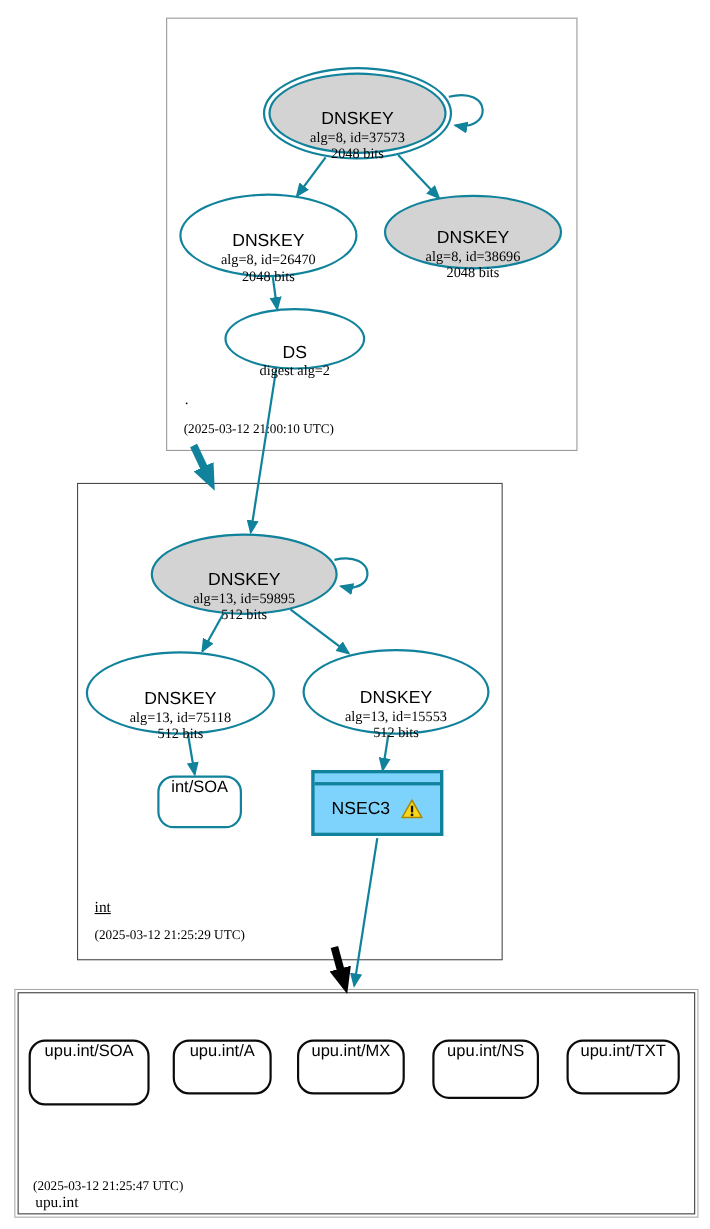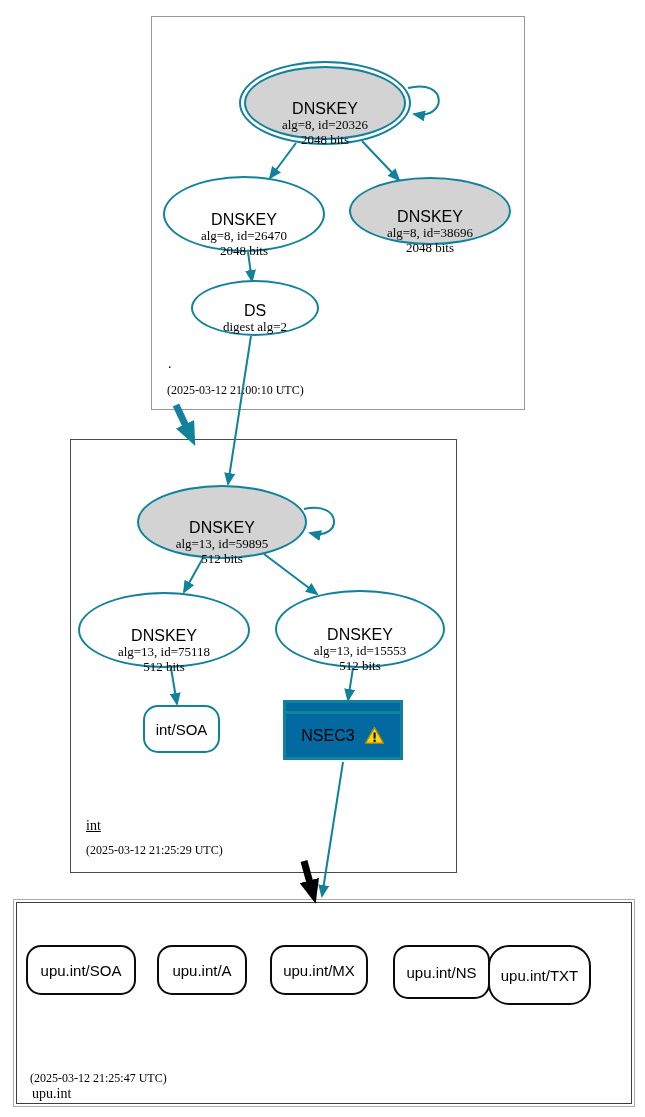--- a/index.html
+++ b/index.html
@@ -21,28 +21,28 @@
   .ellipse{border:2px solid #10829B;border-radius:50%;background:#ffffff;}
   .ellipse.gray{background:#d3d3d3;}
   .ellipse.double{background:#ffffff;}
   .ellipse.double::before{
     content:"";position:absolute;inset:3px;border:2px solid #10829B;border-radius:50%;
     background:#d3d3d3;
   }
   .node .t{position:relative;font-size:16px;line-height:17px;color:#000;margin-top:40px;}
   .node .s{position:relative;font-family:"Liberation Serif",serif;font-size:13px;line-height:15px;color:#000;}
   .pill{
-    position:absolute;z-index:10;display:flex;align-items:center;justify-content:center;
+    position:absolute;z-index:10;display:flex;justify-content:center;
     border:2px solid #10829B;border-radius:15px;background:#fff;box-sizing:border-box;
     font-size:15px;color:#000;
   }
   .pill.insecure{border-color:#0b0b0b;}
   .nsec3{
     position:absolute;z-index:10;box-sizing:border-box;border:3px solid #10829B;
-    background:#0369a1;display:flex;flex-direction:column;
+    background:#7dd3fc;display:flex;flex-direction:column;
   }
   .nsec3-top{height:8px;border-bottom:3px solid #10829B;}
   .nsec3-main{flex:1;display:flex;align-items:center;justify-content:center;gap:9px;font-size:16px;color:#000;}
 </style>
 </head>
 <body>
 
 <div id="canvas">
 
   <div class="zonebox root" style="left:151px;top:16px;width:372px;height:392px;"></div>
@@ -71,34 +71,34 @@
     <path d="M203,558 L184,592" fill="none" stroke="#10829B" stroke-width="2" marker-end="url(#mt)"></path>
     <path d="M264,554 L317,594" fill="none" stroke="#10829B" stroke-width="2" marker-end="url(#mt)"></path>
     <path d="M171,668 L177,704" fill="none" stroke="#10829B" stroke-width="2" marker-end="url(#mt)"></path>
     <path d="M353,668 L348,700" fill="none" stroke="#10829B" stroke-width="2" marker-end="url(#mt)"></path>
     <path d="M343,762 L322,896" fill="none" stroke="#10829B" stroke-width="2" marker-end="url(#mt)"></path>
     <path d="M304,861 L313,894" fill="none" stroke="#000000" stroke-width="7" marker-end="url(#mbb)"></path>
   </svg>
 
   <div class="node ellipse double" style="left:239px;top:61px;width:172px;height:84px;">
     <div class="t">DNSKEY</div>
-    <div class="s">alg=8, id=20326</div>
+    <div class="s">alg=8, id=37573</div>
     <div class="s">2048 bits</div>
   </div>
   <div class="node ellipse" style="left:163px;top:176px;width:162px;height:76px;">
     <div class="t">DNSKEY</div>
     <div class="s">alg=8, id=26470</div>
     <div class="s">2048 bits</div>
   </div>
   <div class="node ellipse gray" style="left:349px;top:177px;width:162px;height:68px;">
     <div class="t">DNSKEY</div>
     <div class="s">alg=8, id=38696</div>
     <div class="s">2048 bits</div>
   </div>
-  <div class="node ellipse" style="left:191px;top:280px;width:128px;height:56px;justify-content:flex-end;">
+  <div class="node ellipse" style="left:204px;top:280px;width:128px;height:56px;">
     <div class="t">DS</div>
     <div class="s">digest alg=2</div>
   </div>
   <div class="zone-label" style="left:168px;top:356px;">.</div>
   <div class="zone-ts" style="left:167px;top:383px;">(2025-03-12 21:00:10 UTC)</div>
 
   <div class="node ellipse gray" style="left:137px;top:485px;width:170px;height:74px;">
     <div class="t">DNSKEY</div>
     <div class="s">alg=13, id=59895</div>
     <div class="s">512 bits</div>
@@ -123,31 +123,31 @@
       <svg width="21" height="19" viewBox="0 0 24 22">
         <path d="M12 1.5 L22.5 20 L1.5 20 Z" fill="#F9D616" stroke="#A8880A" stroke-width="1.6" stroke-linejoin="round"></path>
         <rect x="10.9" y="7.5" width="2.4" height="7" fill="#111"></rect>
         <circle cx="12.1" cy="17.2" r="1.5" fill="#111"></circle>
       </svg>
     </div>
   </div>
   <div class="zone-label" style="left:86px;top:818px;text-decoration:underline;">int</div>
   <div class="zone-ts" style="left:86px;top:843px;">(2025-03-12 21:25:29 UTC)</div>
 
-  <div class="pill insecure" style="left:26px;top:945px;width:110px;height:50px;">
+  <div class="pill insecure" style="left:26px;top:945px;width:110px;height:60px;">
     <span>upu.int/SOA</span>
   </div>
   <div class="pill insecure" style="left:270px;top:945px;width:98px;height:50px;">
     <span>upu.int/MX</span>
   </div>
   <div class="pill insecure" style="left:157px;top:945px;width:90px;height:50px;">
     <span>upu.int/A</span>
   </div>
   <div class="pill insecure" style="left:393px;top:945px;width:97px;height:54px;">
     <span>upu.int/NS</span>
   </div>
-  <div class="pill insecure" style="left:488px;top:945px;width:103px;height:60px;border-radius:21px;">
+  <div class="pill insecure" style="left:515px;top:945px;width:103px;height:50px;">
     <span>upu.int/TXT</span>
   </div>
   <div class="zone-label" style="left:32px;top:1047px;margin-top:39px;">upu.int</div>
   <div class="zone-ts" style="left:30px;top:1071px;">(2025-03-12 21:25:47 UTC)</div>
 
 </div>
 
 </body></html>

